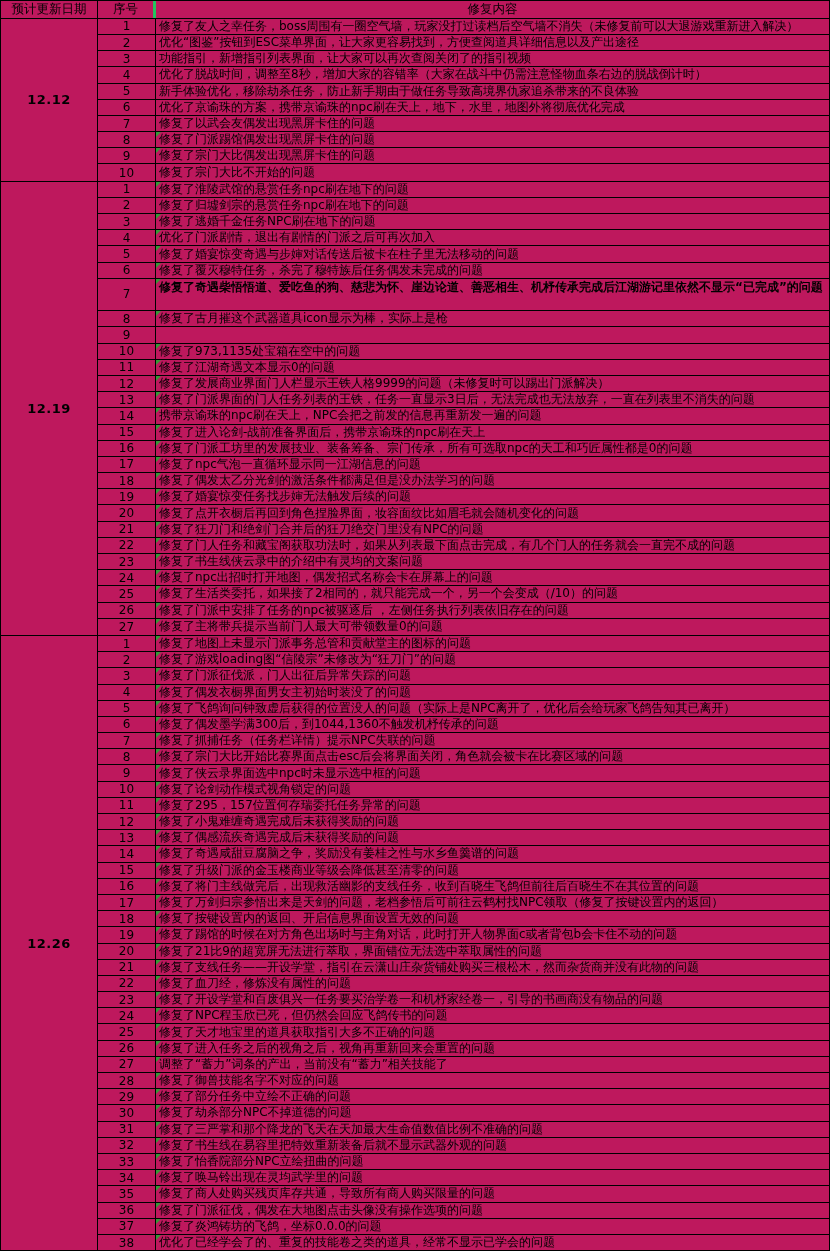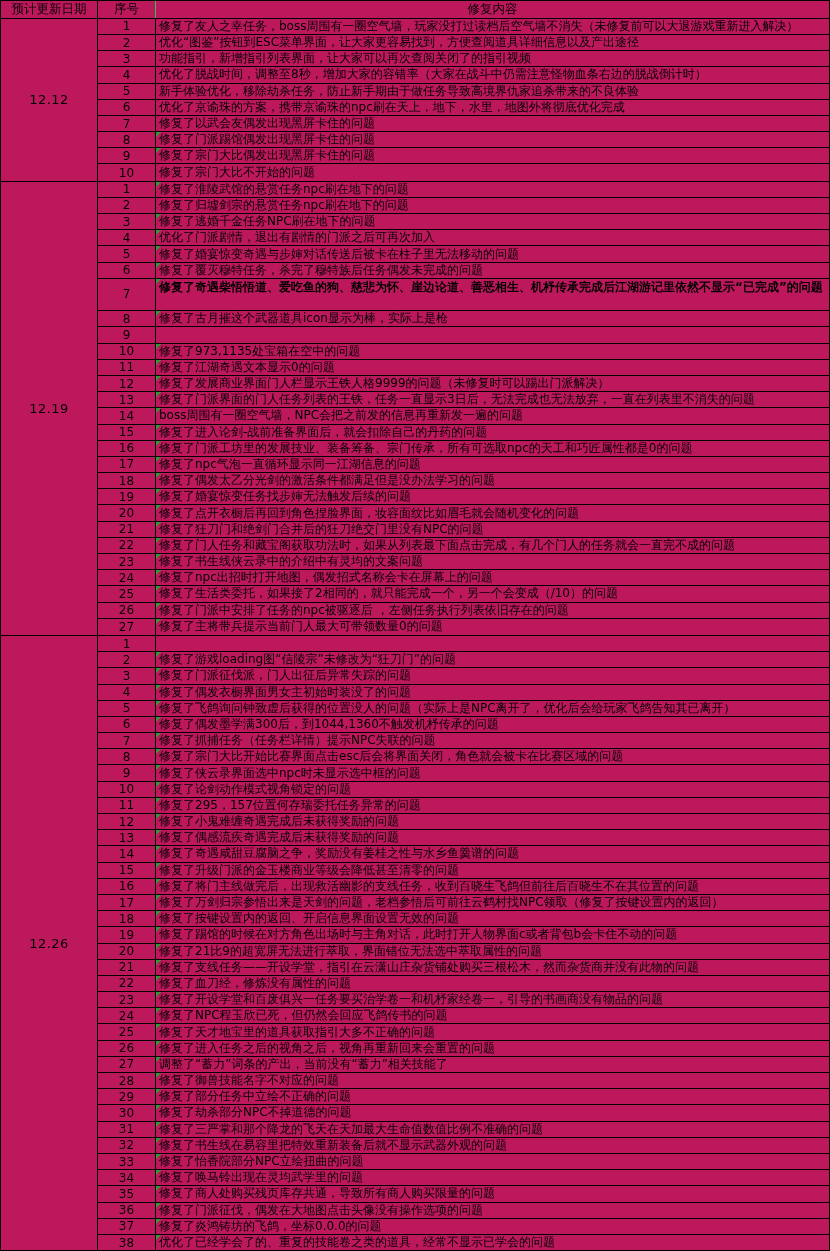--- a/index.html
+++ b/index.html
@@ -7,28 +7,28 @@
   .sheet{
     width:830px; height:1251px; border:1px solid #000; overflow:hidden;
     background:#be185d; position:relative;
   }
   .hdr{ display:flex; height:17.8px; border-bottom:1px solid #000; }
   .hdr-cell{
     display:flex; align-items:center; justify-content:center;
     font-size:12.5px; line-height:14px; white-space:nowrap; overflow:hidden;
   }
   .c-date{ width:97px; border-right:1px solid #000; flex:none; }
-  .c-num{ width:58px; border-right:1px solid #22c55e; flex:none; }
+  .c-num{ width:58px; border-right:3px solid #22c55e; flex:none; }
   .c-fix{ flex:1; }
   .section{ display:flex; border-bottom:1px solid #000; }
   .section:last-child{ border-bottom:none; }
   .date-cell{
     width:97px; flex:none; border-right:1px solid #000;
     display:flex; align-items:center; justify-content:center;
-    font-size:13px; letter-spacing:.5px;
+    font-size:13px; letter-spacing:.5px;font-weight:bold;
   }
   .rows{ flex:1; display:flex; flex-direction:column; min-width:0; }
   .row{ display:flex; height:16.2px; border-bottom:1px solid #000; }
   .row:last-child{ border-bottom:none; }
   .row.tall{ height:32.4px; }
   .num-cell{
     width:58px; flex:none; border-right:1px solid #000;
     display:flex; align-items:center; justify-content:center;
     font-size:12px; line-height:14px;
   }
@@ -207,28 +207,28 @@
             <div class="num-cell">13</div>
             <div class="fix-cell">
               <div class="marker"></div>
               <span class="txt">修复了门派界面的门人任务列表的王铁，任务一直显示3日后，无法完成也无法放弃，一直在列表里不消失的问题</span>
             </div>
           </div>
           <div class="row">
             <div class="num-cell">14</div>
             <div class="fix-cell">
               <div class="marker"></div>
-              <span class="txt">boss周围有一圈空气墙，NPC会把之前发的信息再重新发一遍的问题</span>
+              <span class="txt">携带京谕珠的npc刷在天上，NPC会把之前发的信息再重新发一遍的问题</span>
             </div>
           </div>
           <div class="row">
             <div class="num-cell">15</div>
             <div class="fix-cell">
               <div class="marker"></div>
-              <span class="txt">修复了进入论剑-战前准备界面后，就会扣除自己的丹药的问题</span>
+              <span class="txt">修复了进入论剑-战前准备界面后，携带京谕珠的npc刷在天上</span>
             </div>
           </div>
           <div class="row">
             <div class="num-cell">16</div>
             <div class="fix-cell">
               <div class="marker"></div>
               <span class="txt">修复了门派工坊里的发展技业、装备筹备、宗门传承，所有可选取npc的天工和巧匠属性都是0的问题</span>
             </div>
           </div>
           <div class="row">
@@ -308,20 +308,24 @@
               <span class="txt">修复了主将带兵提示当前门人最大可带领数量0的问题</span>
             </div>
           </div>
         </div>
       </div>
       <div class="section">
         <div class="date-cell">12.26</div>
         <div class="rows">
           <div class="row">
             <div class="num-cell">1</div>
+            <div class="fix-cell">
+              <div class="marker"></div>
+              <span class="txt">修复了地图上未显示门派事务总管和贡献堂主的图标的问题</span>
+            </div>
           </div>
           <div class="row">
             <div class="num-cell">2</div>
             <div class="fix-cell">
               <div class="marker"></div>
               <span class="txt">修复了游戏loading图“信陵宗”未修改为“狂刀门”的问题</span>
             </div>
           </div>
           <div class="row">
             <div class="num-cell">3</div>

